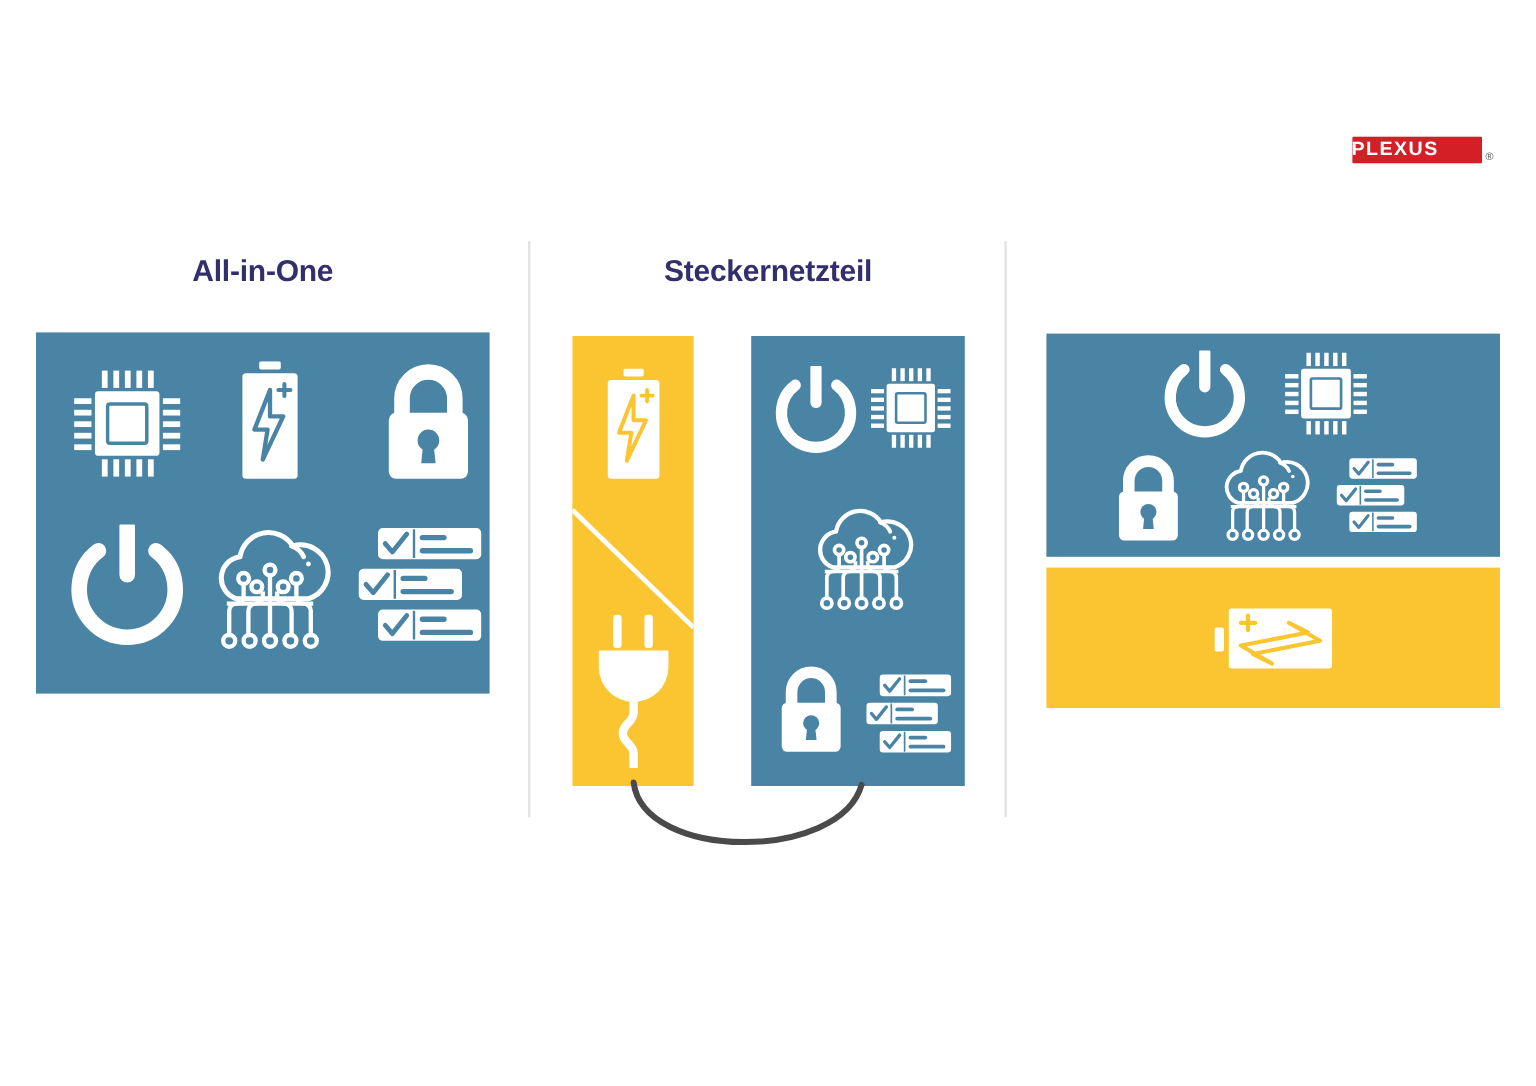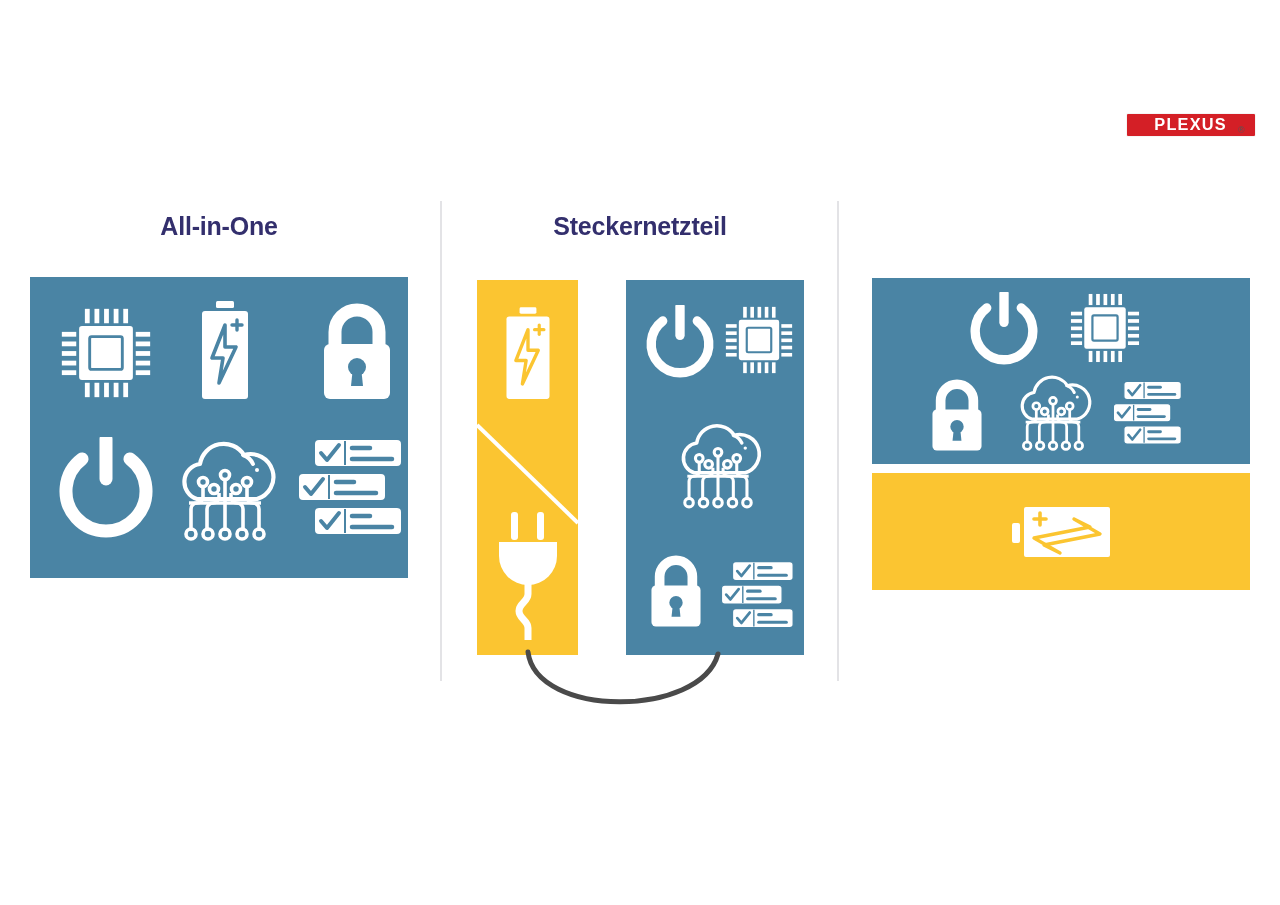--- a/index.html
+++ b/index.html
@@ -16,27 +16,27 @@
     height: 905px;
     background: #ffffff;
     overflow: hidden;
   }
 
   
   .logo {
     position: absolute;
     left: 1127px;
     top: 114px;
-    width: 128px;
+    width: 108px;
     height: 22px;
     background: #D41F26;
     border-radius: 1px;
     display: flex;
     align-items: center;
-    justify-content: center;
+    justify-content: flex-start;
     box-shadow: 0 0 0 1px rgba(0,0,0,0.04);
   }
   .logo-word {
     color: #ffffff;
     font-size: 16px;
     font-weight: bold;
     letter-spacing: 1.2px;
     font-family: "Liberation Sans", sans-serif;
     transform: scaleX(1.02);
     line-height: 1;

